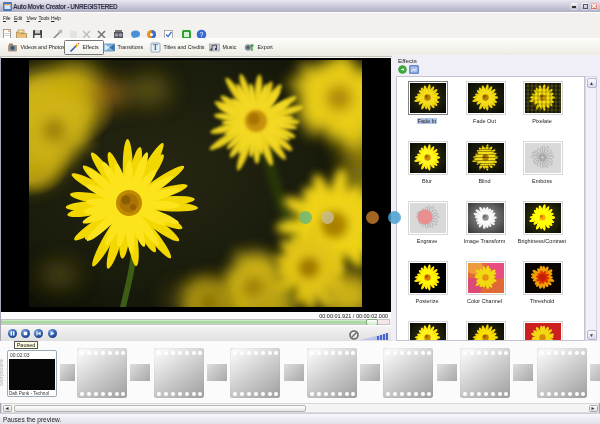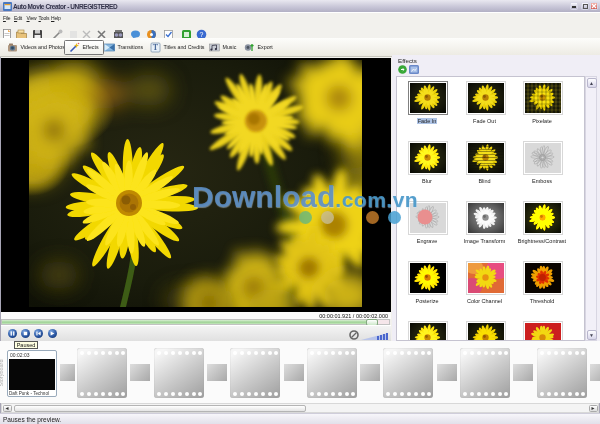--- a/index.html
+++ b/index.html
@@ -910,18 +910,17 @@
           <ellipse cx="22.7" cy="14.5" rx="4.1" ry="1.4" transform="rotate(263.6 17.5 14.5)" fill="#f4de1c"></ellipse>
           <ellipse cx="22.3" cy="14.5" rx="3.8" ry="1.4" transform="rotate(294.9 17.5 14.5)" fill="#f4de1c"></ellipse>
           <ellipse cx="22.3" cy="14.5" rx="3.8" ry="1.4" transform="rotate(315.1 17.5 14.5)" fill="#f4de1c"></ellipse>
           <ellipse cx="22.9" cy="14.5" rx="4.3" ry="1.4" transform="rotate(347.8 17.5 14.5)" fill="#f4de1c"></ellipse>
           <circle cx="17.5" cy="14.5" r="3.2" fill="#b87f04"></circle>
           <circle cx="16.5" cy="13.5" r="1.4" fill="#8a5c04"></circle>
         </g>
       </defs>
     </svg>
     <div class="abs" id="wm">
-<div id="wmtext">Download<span class="sm">.com.vn</span></div>
 <div class="dot" style="left:299px;top:211px;background:rgba(110,185,120,0.85)"></div>
 <div class="dot" style="left:321px;top:211px;background:rgba(200,190,150,0.8)"></div>
 <div class="dot" style="left:366px;top:211px;background:rgba(190,120,40,0.85)"></div>
 <div class="dot" style="left:388px;top:211px;background:rgba(70,160,210,0.85)"></div>
 </div>
   </div>
 </body></html>

